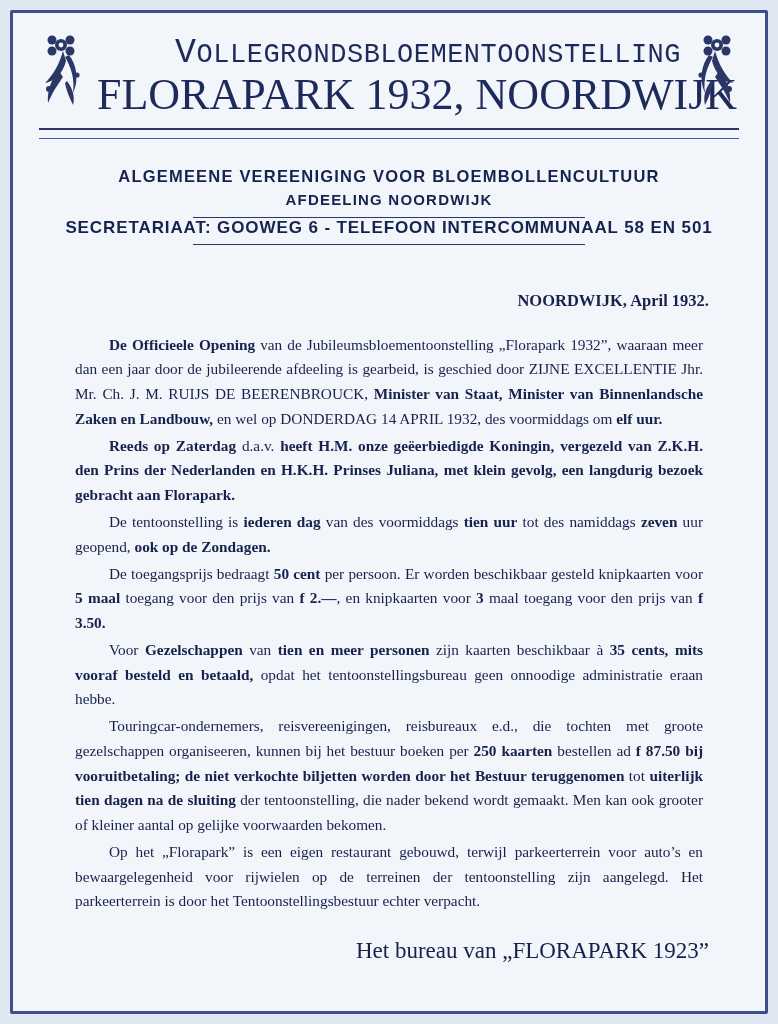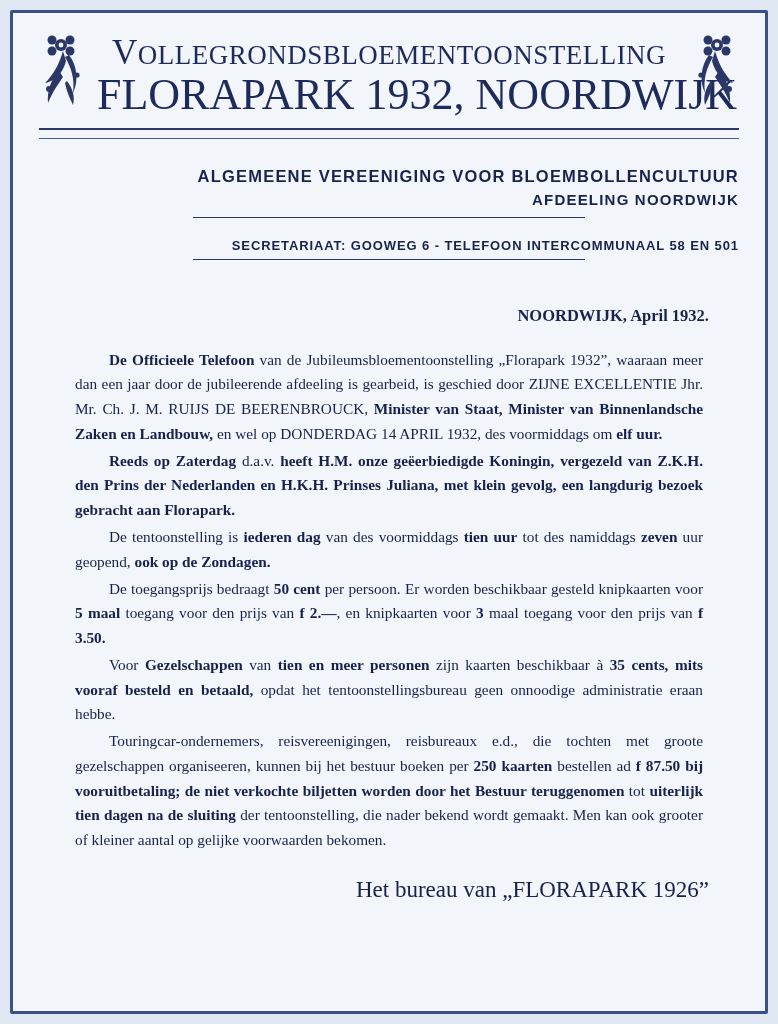--- a/index.html
+++ b/index.html
@@ -32,26 +32,27 @@
     padding: 18px 26px 10px 26px;
     overflow: hidden;
   }
   
   .masthead {
     position: relative;
     text-align: center;
     padding: 4px 58px 0 58px;
   }
   .masthead .line1 {
-    font-family: Liberation Serif, serif;
+    font-family: Liberation Mono, monospace;
     font-size: 27px;
     letter-spacing: 0.5px;
     color: #1d2a5a;
     white-space: nowrap;
     line-height: 1.05;
+    text-align: right;
   }
   .masthead .line1 .cap {
     font-size: 35px;
   }
   .masthead .line2 {
     font-family: "Liberation Serif", serif;
     font-size: 44px;
     color: #1d2a5a;
     white-space: nowrap;
     line-height: 1.05;
@@ -69,42 +70,42 @@
     margin-top: 10px;
     border: 0;
     border-top: 2px solid #2b3766;
   }
   .rule.thin {
     border-top: 1px solid #4a5a92;
     margin-top: 2px;
   }
   
   .assoc {
-    text-align: right;
+    text-align: center;
     margin-top: 26px;
     font-family: "Liberation Sans", sans-serif;
     color: #17234f;
   }
   .assoc .a1 {
     font-size: 16.5px;
     font-weight: bold;
     letter-spacing: 1.2px;
     line-height: 1.45;
   }
   .assoc .a2 {
     font-size: 15px;
     font-weight: bold;
     letter-spacing: 1.2px;
     line-height: 1.45;
   }
   .assoc .a3 {
-    font-size: 13px;
+    font-size: 17px;
     font-weight: bold;
     letter-spacing: 0.9px;
-    margin-top: 20px;
+    margin-top: 0;
   }
   .assoc-rule {
     width: 56%;
     margin: 6px auto 0 auto;
     border: 0;
     border-top: 1.5px solid #2b3766;
   }
   
   .dateline {
     text-align: right;
@@ -198,26 +199,27 @@
       <div class="a1">ALGEMEENE VEREENIGING VOOR BLOEMBOLLENCULTUUR</div>
       <div class="a2">AFDEELING NOORDWIJK</div>
       <hr class="assoc-rule">
       <div class="a3">SECRETARIAAT: GOOWEG 6 - TELEFOON INTERCOMMUNAAL 58 EN 501</div>
       <hr class="assoc-rule">
     </div>
 
     <div class="dateline">NOORDWIJK, April 1932.</div>
 
     <div class="body">
-      <p><b>De Officieele Telefoon</b> van de Jubileumsbloementoonstelling „Florapark 1932”, waaraan meer dan een jaar door de jubileerende afdeeling is gearbeid, is geschied door ZIJNE EXCELLENTIE Jhr. Mr. Ch. J. M. RUIJS DE BEERENBROUCK, <b>Minister van Staat, Minister van</b> <b>Binnenlandsche Zaken en Landbouw,</b> en wel op DONDERDAG 14 APRIL 1932, des voormiddags om <b>elf uur.</b></p>
+      <p><b>De Officieele Opening</b> van de Jubileumsbloementoonstelling „Florapark 1932”, waaraan meer dan een jaar door de jubileerende afdeeling is gearbeid, is geschied door ZIJNE EXCELLENTIE Jhr. Mr. Ch. J. M. RUIJS DE BEERENBROUCK, <b>Minister van Staat, Minister van</b> <b>Binnenlandsche Zaken en Landbouw,</b> en wel op DONDERDAG 14 APRIL 1932, des voormiddags om <b>elf uur.</b></p>
       <p><b>Reeds op Zaterdag</b> d.a.v. <b>heeft H.M. onze geëerbiedigde Koningin, vergezeld van</b> <b>Z.K.H. den Prins der Nederlanden en H.K.H. Prinses Juliana, met klein gevolg, een langdurig bezoek gebracht aan Florapark.</b></p>
       <p>De tentoonstelling is <b>iederen dag</b> van des voormiddags <b>tien <b>uur</b></b> tot des namiddags <b>zeven</b> uur geopend, <b>ook op de Zondagen.</b></p>
       <p>De toegangsprijs bedraagt <b>50 cent</b> per persoon. Er worden beschikbaar gesteld knipkaarten voor <b>5 maal</b> toegang voor den prijs van <b>f 2.—</b>, en knipkaarten voor <b>3</b> maal toegang voor den prijs van <b>f 3.50.</b></p>
       <p>Voor <b>Gezelschappen</b> van <b>tien en meer personen</b> zijn kaarten beschikbaar à <b>35 cents,</b> <b>mits vooraf besteld en betaald,</b> opdat het tentoonstellingsbureau geen onnoodige administratie eraan hebbe.</p>
       <p>Touringcar-ondernemers, reisvereenigingen, reisbureaux e.d., die tochten met groote gezelschappen organiseeren, kunnen bij het bestuur boeken per <b>250 kaarten</b> bestellen ad <b>f 87.50 bij</b> <b>vooruitbetaling; de niet verkochte biljetten worden door het Bestuur teruggenomen</b> tot <b>uiterlijk tien dagen na de sluiting</b> der tentoonstelling, die nader bekend wordt gemaakt. Men kan ook grooter of kleiner aantal op gelijke voorwaarden bekomen.</p>
+      <p>Op het „Florapark” is een eigen restaurant gebouwd, terwijl parkeerterrein voor auto’s en bewaargelegenheid voor rijwielen op de terreinen der tentoonstelling zijn aangelegd. Het parkeerterrein is door het Tentoonstellingsbestuur echter verpacht.</p>
     </div>
 
     <div class="footer">
-      <div class="f1">Het bureau van „FLORAPARK 1926”</div>
+      <div class="f1">Het bureau van „FLORAPARK 1923”</div>
     </div>
 
   </div>
 </div>
 
 </body></html>

